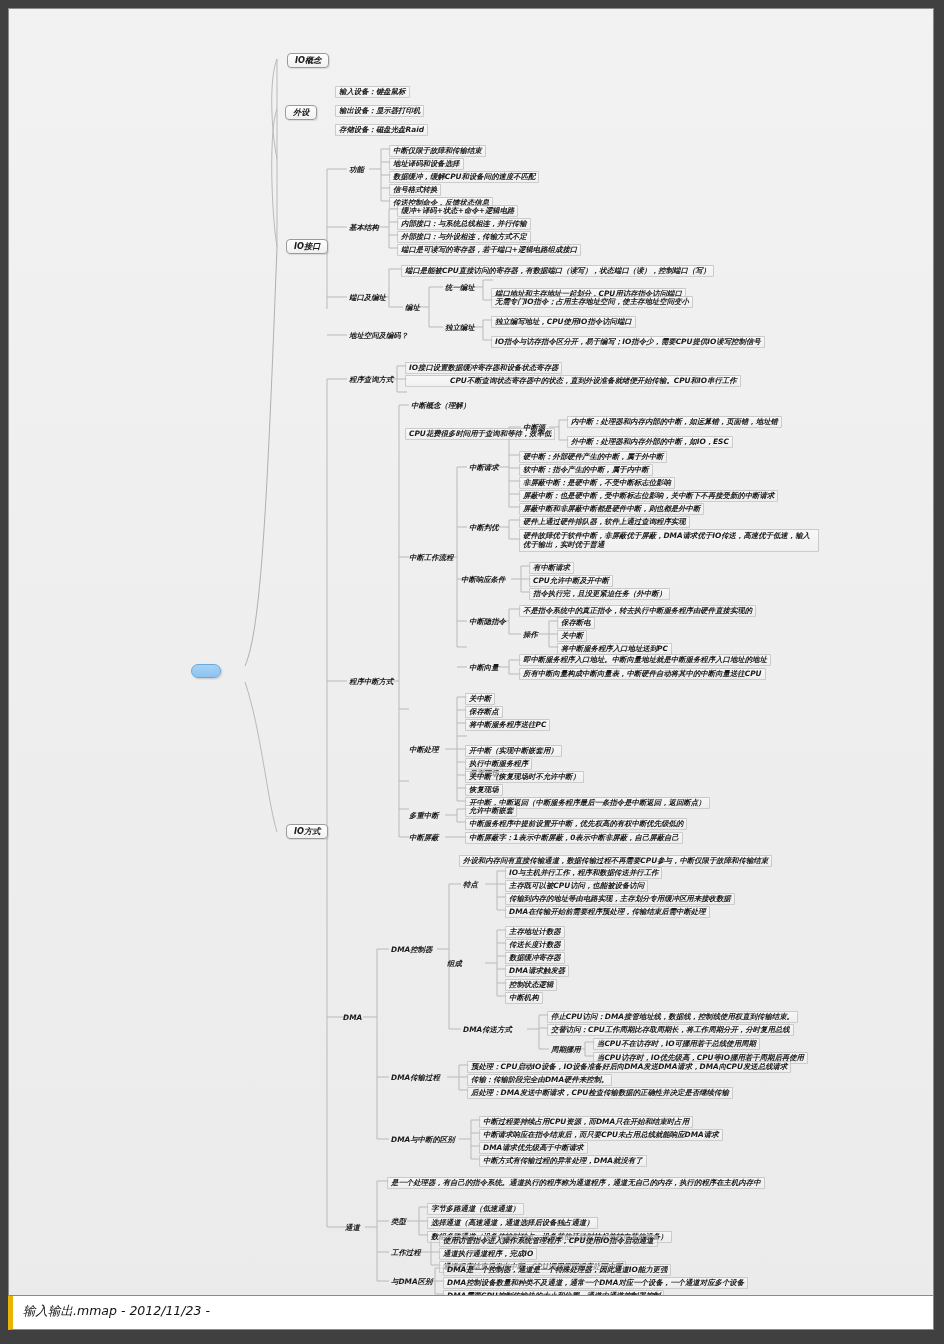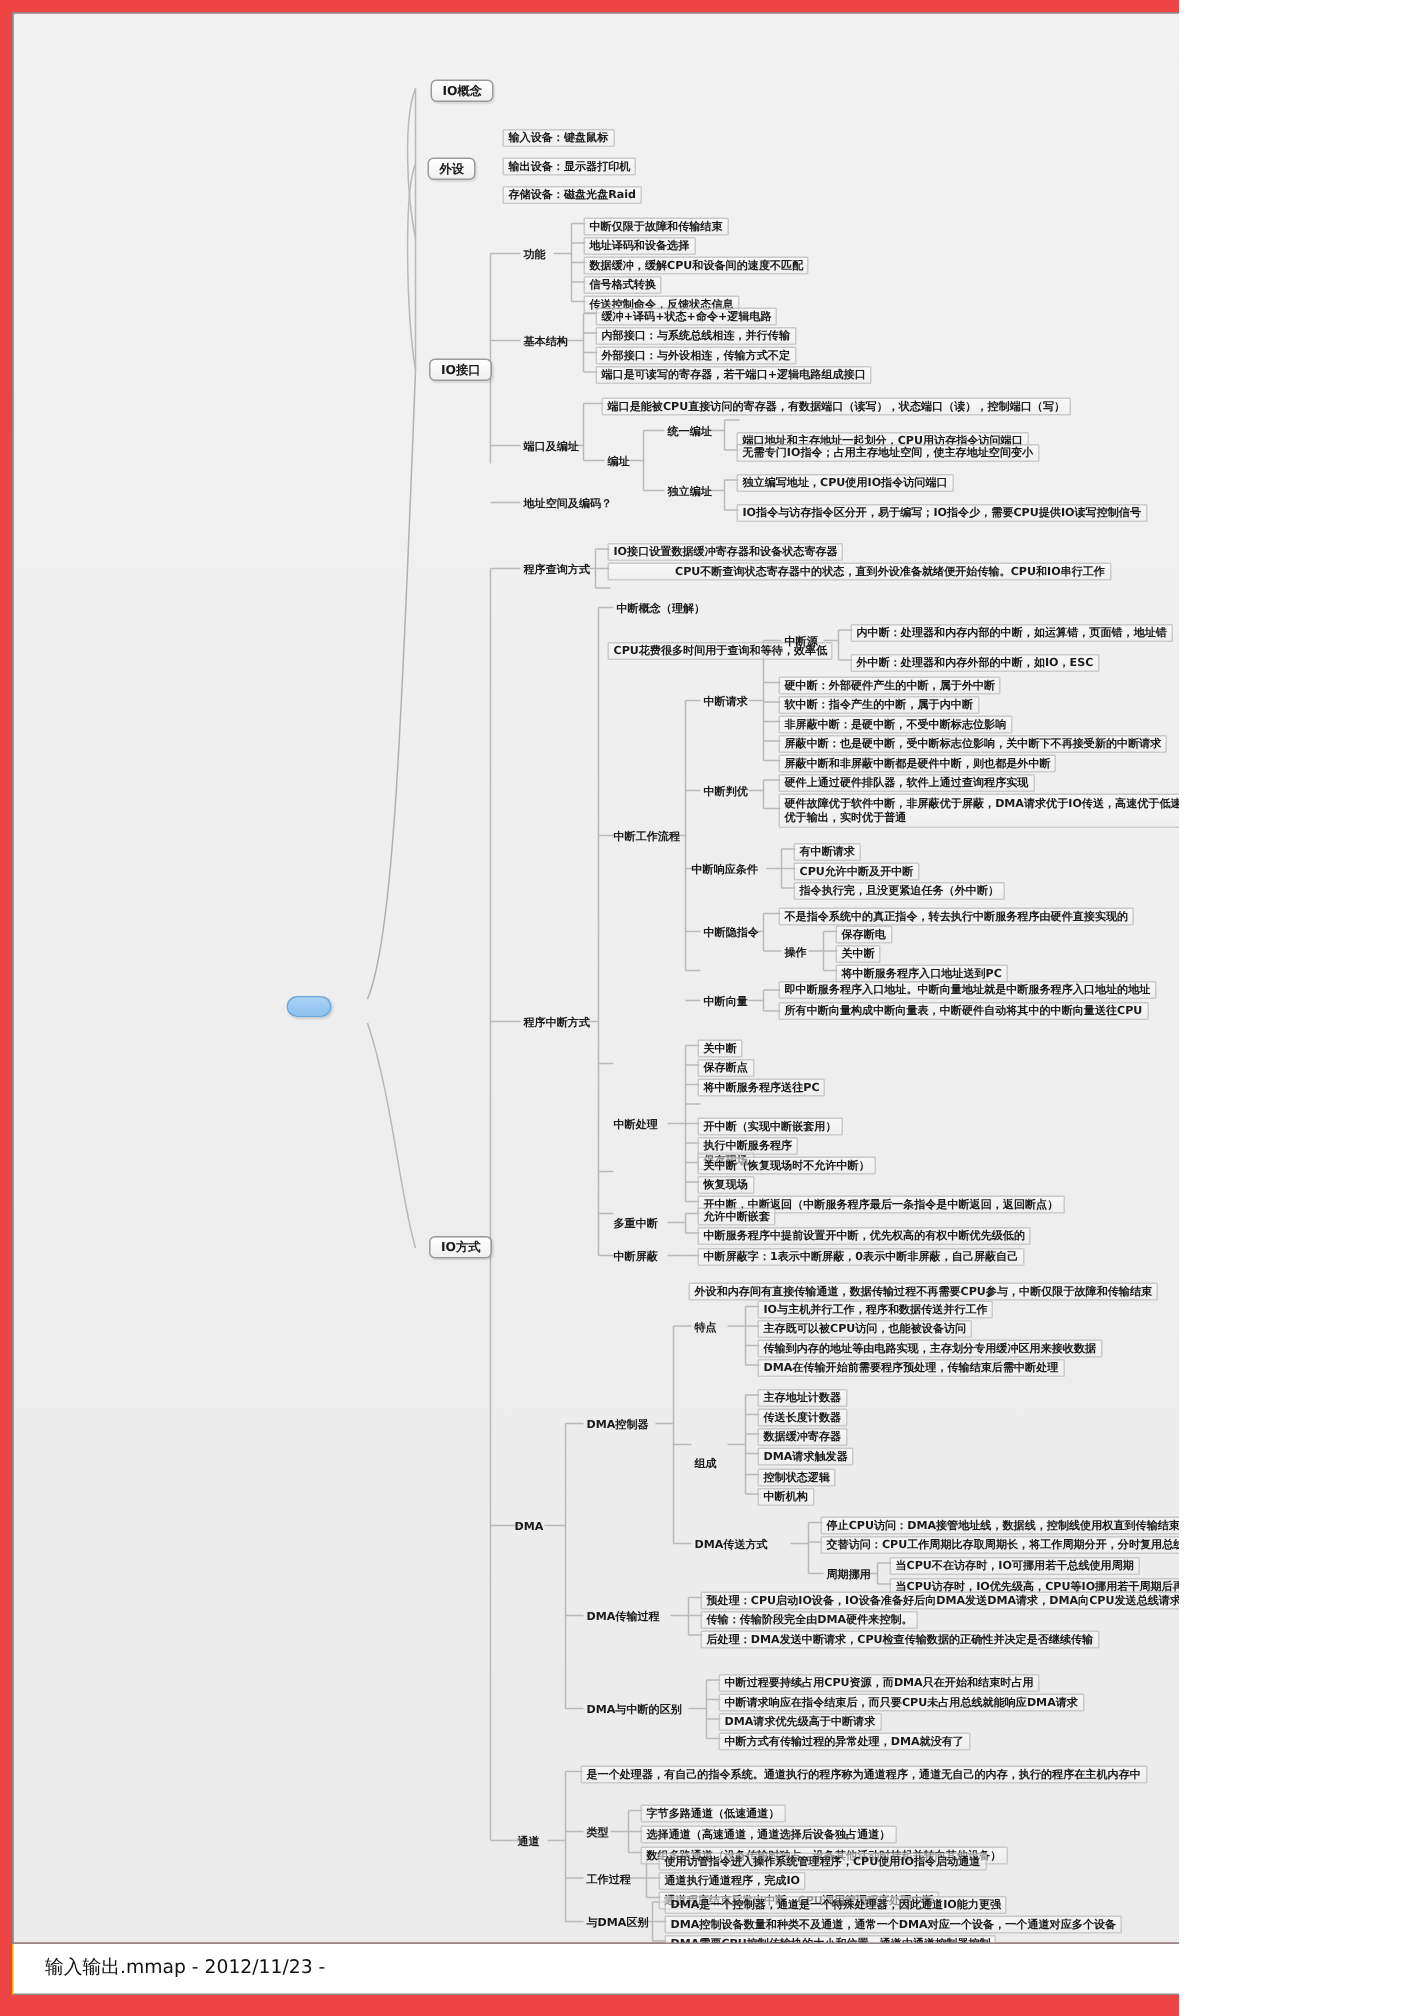--- a/index.html
+++ b/index.html
@@ -3,44 +3,45 @@
 <meta charset="utf-8">
 <style>
   * { box-sizing: border-box; }
   html, body {
     margin: 0; padding: 0;
     background: #ffffff;
     font-family: "DejaVu Sans", "Liberation Sans", sans-serif;
   }
   #page {
     position: relative;
-    width: 786px;
+    width: 944px;
     height: 1344px;
-    background: #ef4444;
+    background: #404040;
     overflow: hidden;
+    font-style: italic;
   }
   #canvas {
     position: absolute;
     left: 8px; top: 8px;
     width: 926px; height: 1288px;
     border: 1px solid #8a8a8a;
     background: linear-gradient(180deg, #f2f2f2 0%, #efefef 40%, #ebebeb 100%);
     overflow: hidden;
   }
   #footer {
     position: absolute;
     left: 8px; top: 1296px;
     width: 926px; height: 34px;
-    border-left: 1px solid #eab308;
+    border-left: 5px solid #eab308;
     border-right: 1px solid #8a8a8a;
     border-bottom: 1px solid #8a8a8a;
     background: #ffffff;
     font-size: 12.5px;
     color: #111;
-    padding: 7px 0 0 21px;
+    padding: 7px 0 0 10px;
     white-space: nowrap;
   }
   svg.links {
     position: absolute; left: 0; top: 0;
     width: 926px; height: 1288px;
     pointer-events: none;
   }
   .node {
     position: absolute;
     white-space: nowrap;
@@ -409,21 +410,21 @@
 
     <div class="node plain" style="left:378px; top:935px;">DMA控制器</div>
     <div class="node leaf" style="left:450px; top:846px;">外设和内存间有直接传输通道，数据传输过程不再需要CPU参与，中断仅限于故障和传输结束</div>
 
     <div class="node plain" style="left:450px; top:870px;">特点</div>
     <div class="node leaf" style="left:496px; top:858px;">IO与主机并行工作，程序和数据传送并行工作</div>
     <div class="node leaf" style="left:496px; top:871px;">主存既可以被CPU访问，也能被设备访问</div>
     <div class="node leaf" style="left:496px; top:884px;">传输到内存的地址等由电路实现，主存划分专用缓冲区用来接收数据</div>
     <div class="node leaf" style="left:496px; top:897px;">DMA在传输开始前需要程序预处理，传输结束后需中断处理</div>
 
-    <div class="node plain" style="left:450px; top:949px;margin-top:12px;">组成</div>
+    <div class="node plain" style="left:434px; top:949px;">组成</div>
     <div class="node leaf" style="left:496px; top:917px;">主存地址计数器</div>
     <div class="node leaf" style="left:496px; top:930px;">传送长度计数器</div>
     <div class="node leaf" style="left:496px; top:943px;">数据缓冲寄存器</div>
     <div class="node leaf" style="left:496px; top:956px;">DMA请求触发器</div>
     <div class="node leaf" style="left:496px; top:970px;">控制状态逻辑</div>
     <div class="node leaf" style="left:496px; top:983px;">中断机构</div>
 
     <div class="node plain" style="left:450px; top:1015px;">DMA传送方式</div>
     <div class="node leaf" style="left:538px; top:1002px;">停止CPU访问：DMA接管地址线，数据线，控制线使用权直到传输结束。</div>
     <div class="node leaf" style="left:538px; top:1015px;">交替访问：CPU工作周期比存取周期长，将工作周期分开，分时复用总线</div>

